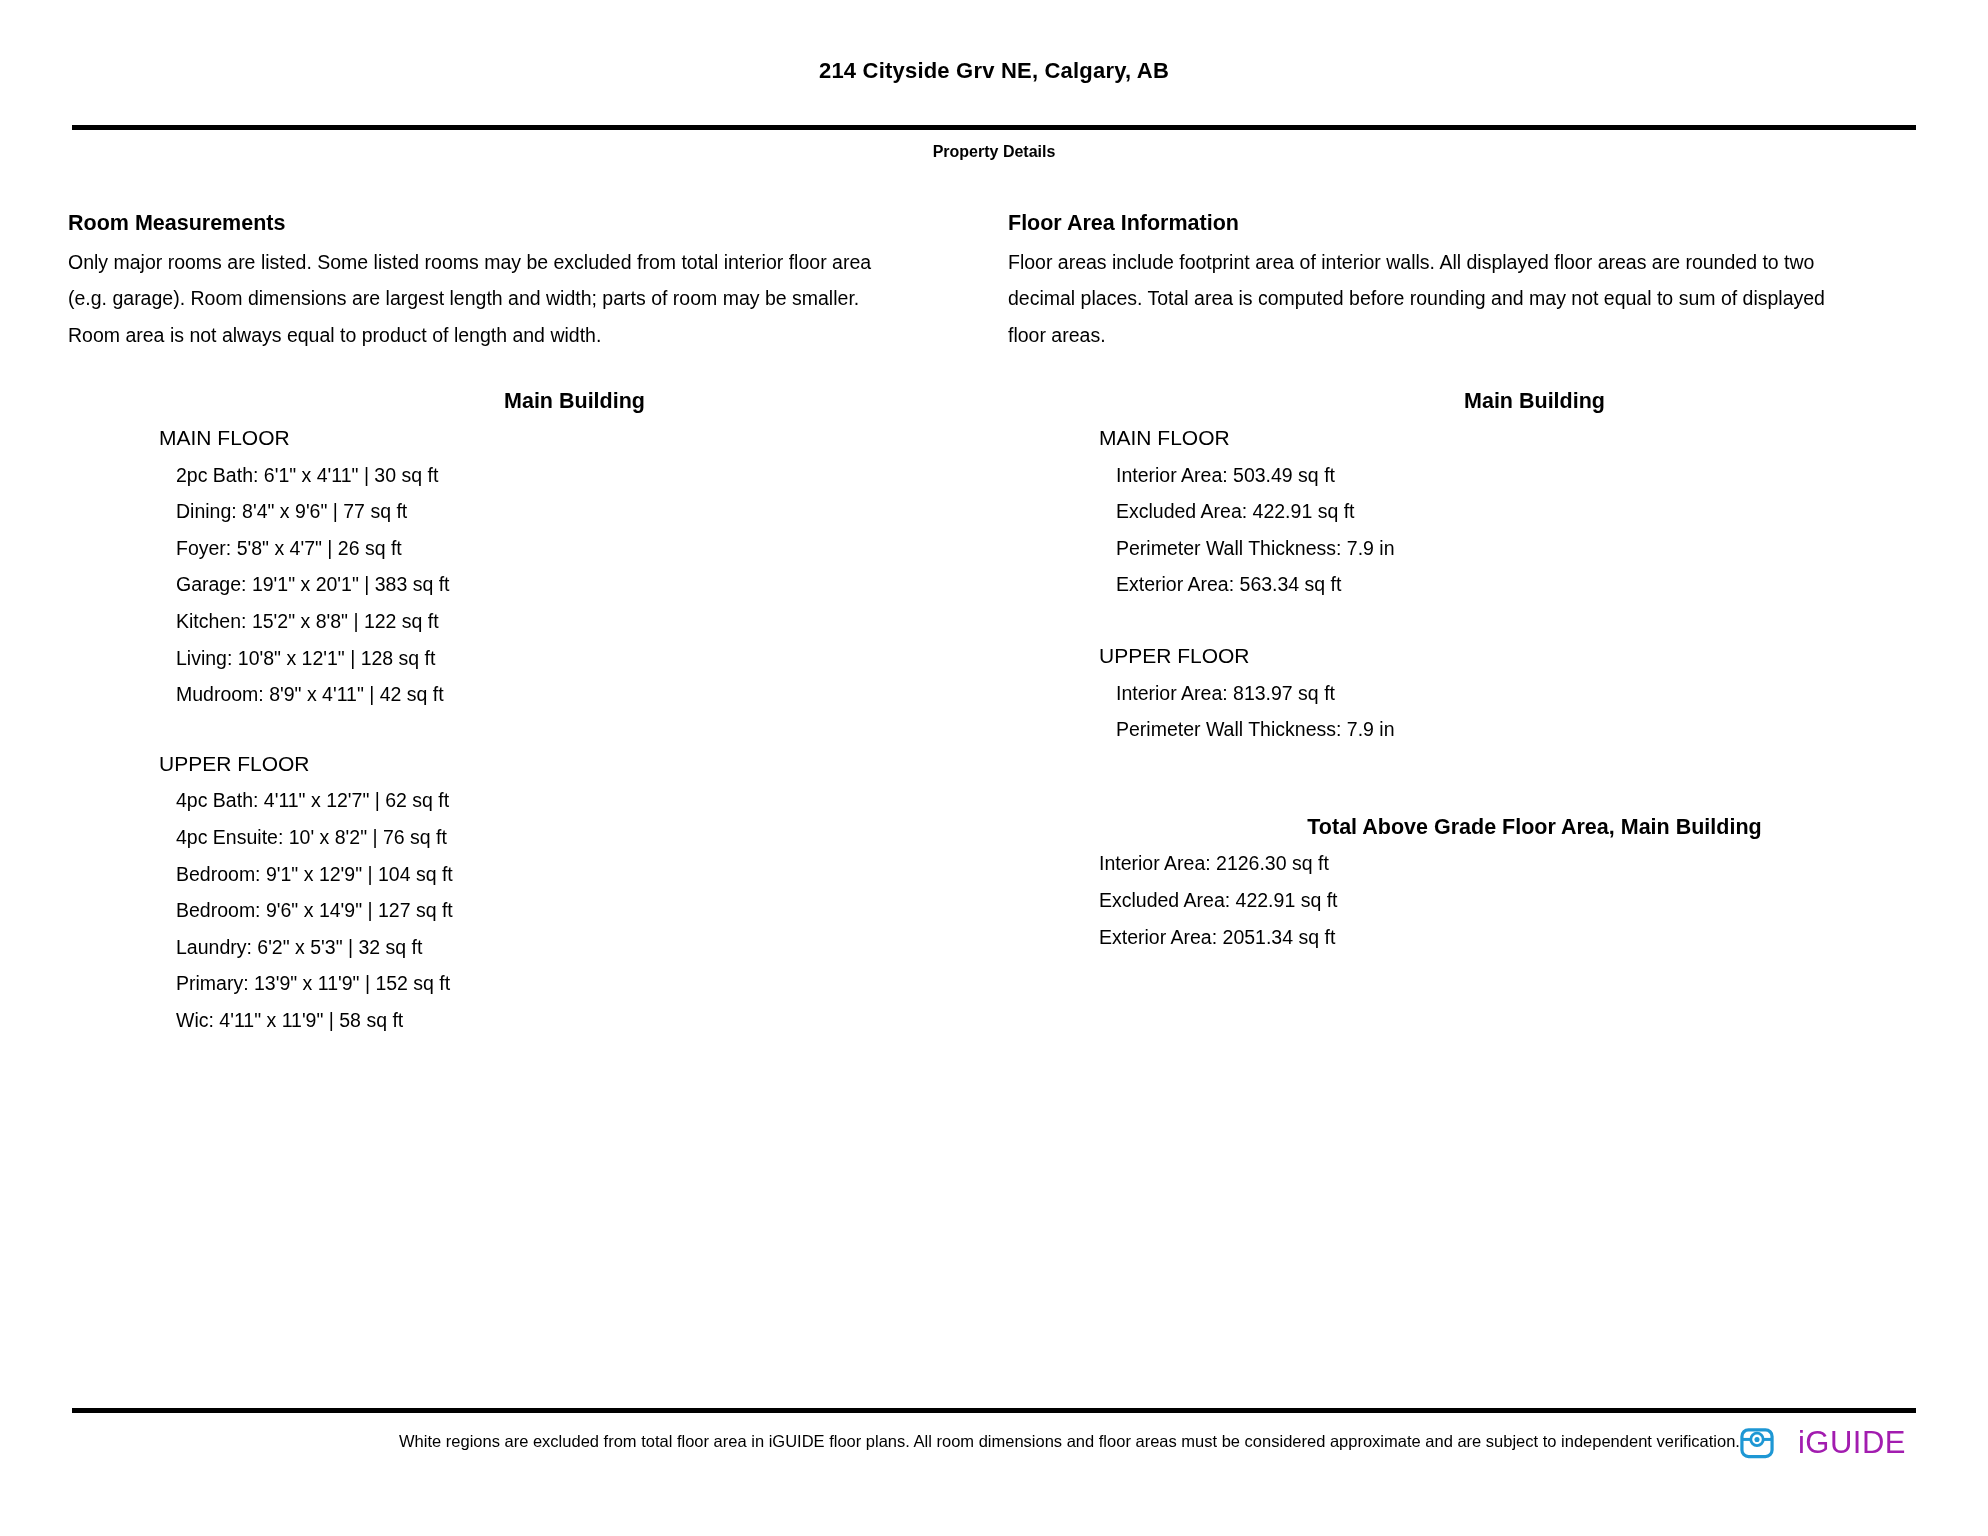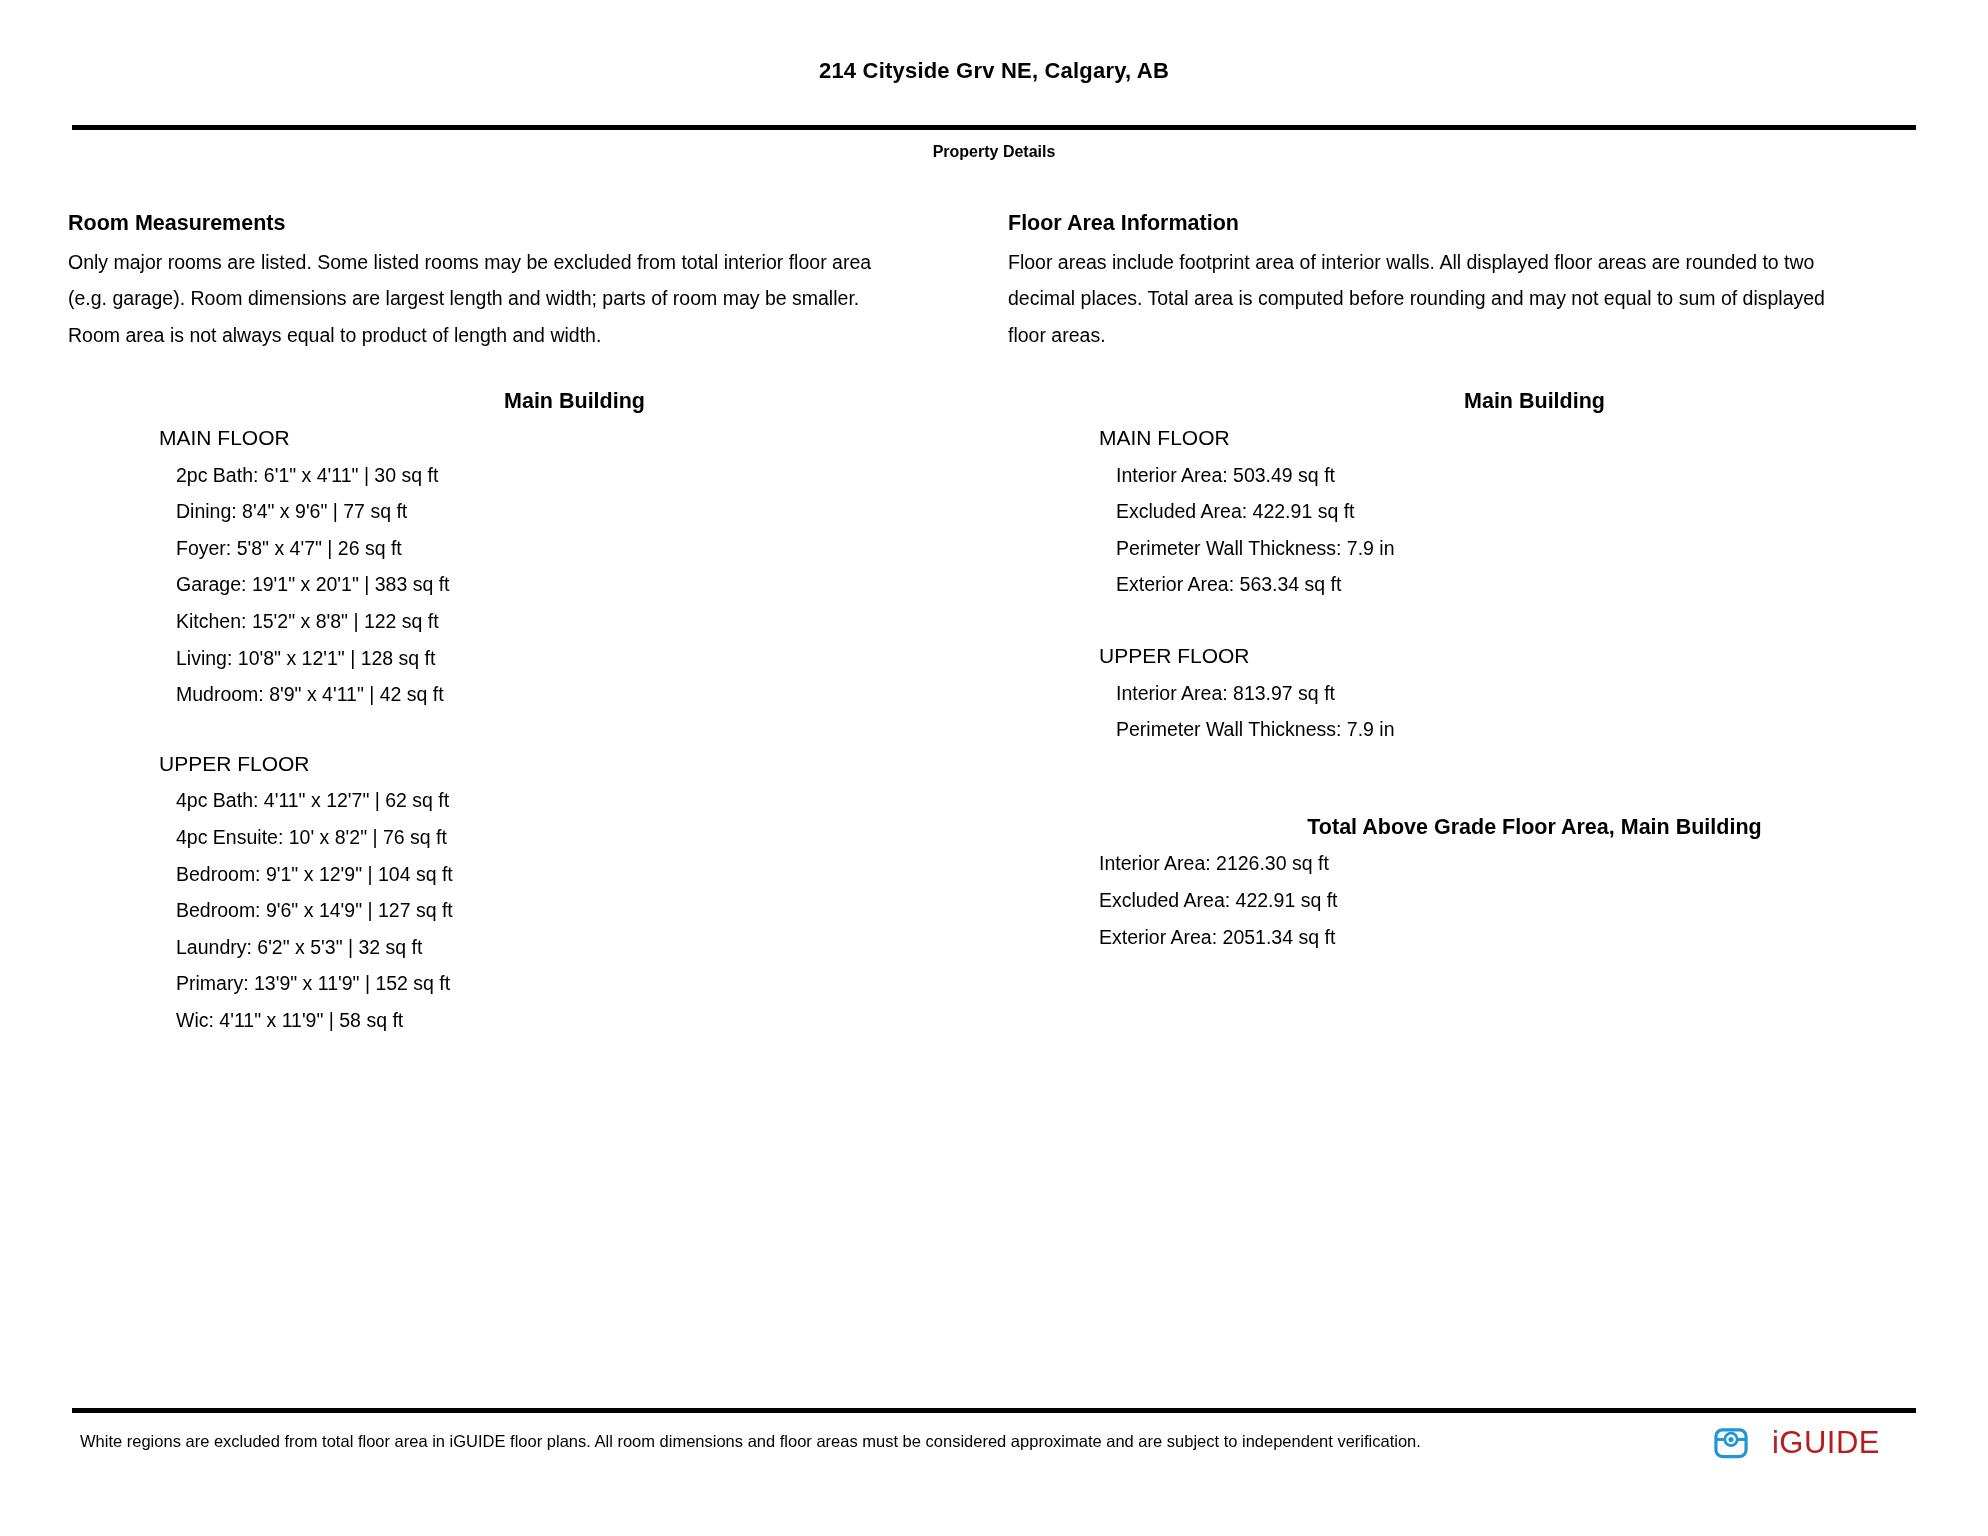--- a/index.html
+++ b/index.html
@@ -79,23 +79,23 @@
   .total-block .lines { margin-left: 18px; }
   
   .footer {
     position: absolute;
     left: 0; right: 0;
     top: 1408px;
   }
   .footer-rule { margin: 0 72px; height: 5px; background: #000; }
   .footer-row {
     display: flex;
-    justify-content: space-between;
+    justify-content: flex-end;
     align-items: flex-start;
-    padding: 0 108px 0 80px;
+    padding: 0 82px 0 80px;
   }
   .disclaimer {
     margin: 17px 0 0 0;
     font-size: 16.5px;
     line-height: 22px;
     white-space: nowrap;
   }
   .logo {
     display: flex;
     align-items: center;
@@ -198,18 +198,18 @@
       <p class="disclaimer">White regions are excluded from total floor area in iGUIDE floor plans. All room dimensions and floor areas must be considered approximate and are subject to independent verification.</p>
       <div class="logo">
         <span>
           <svg width="34" height="32" viewBox="0 0 36 34" fill="none" xmlns="http://www.w3.org/2000/svg">
             <rect x="2" y="3" width="32" height="28.5" rx="7" stroke="#1E97D4" stroke-width="3.4" fill="none"></rect>
             <line x1="2" y1="13.2" x2="34" y2="13.2" stroke="#1E97D4" stroke-width="3.2"></line>
             <circle cx="18" cy="13.2" r="6.6" fill="#ffffff" stroke="#1E97D4" stroke-width="3"></circle>
             <circle cx="18" cy="13.2" r="2.7" fill="#1E97D4"></circle>
           </svg>
         </span>
-        <span class="logo-text" style="color: #b91c1c; margin-left: 24px;">iGUIDE</span>
+        <span class="logo-text" style="color: #a21caf; margin-left: 24px;">iGUIDE</span>
       </div>
     </div>
   </div>
 
 </div>
 
 </body></html>

